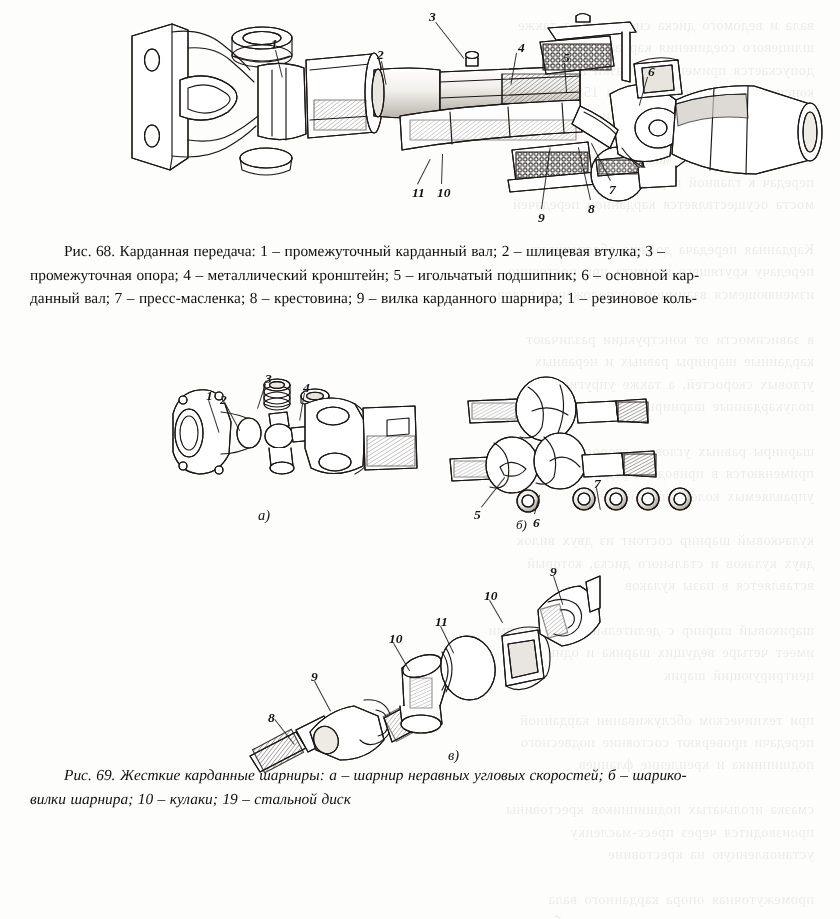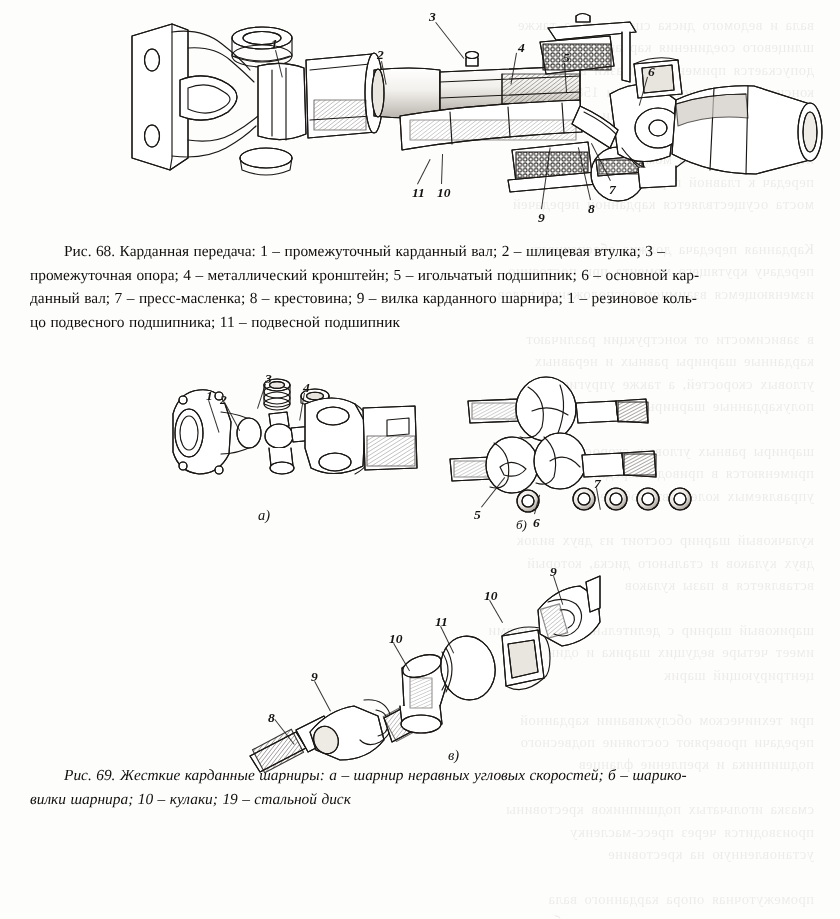--- a/index.html
+++ b/index.html
@@ -328,21 +328,20 @@
       <div class="lead" style="left: 441px; top: 184px; width: 30px; transform: rotate(-88deg);"></div>
       <div class="cal" title="резиновое кольцо подвесного подшипника" style="left: 437px; top: 186px;">10</div>
       <div class="lead" style="left: 417px; top: 184px; width: 28px; transform: rotate(-63deg);"></div>
       <div class="cal" title="подвесной подшипник" style="left: 412px; top: 186px;">11</div>
     </div>
 
   <div class="caption" style="left:30px; top:240px; width:780px;">
     <div><span class="ind"></span><span>Рис. 68. Карданная передача: 1 – промежуточный карданный вал; 2 – шлицевая втулка; 3 –</span></div>
     <div>промежуточная опора; 4 – металлический кронштейн; 5 – игольчатый подшипник; 6 – основной кар-</div>
     <div>данный вал; 7 – пресс-масленка; 8 – крестовина; 9 – вилка карданного шарнира; 1 – резиновое коль-</div>
-    <div>цо подвесного подшипника; 11 – подвесной подшипник</div>
   </div>
 
   <div class="figure" style="left:165px; top:370px; width:260px; height:130px;">
     <svg class="art" width="260" height="130" viewBox="0 0 260 130" fill="none" stroke="#1a1714" stroke-width="1.15" stroke-linejoin="round" stroke-linecap="round">
       <defs>
         <pattern id="h69a" width="3.4" height="3.4" patternUnits="userSpaceOnUse" patternTransform="rotate(58)">
           <line x1="0" y1="0" x2="0" y2="3.4" stroke="#2a251f" stroke-width=".8"></line>
         </pattern>
       </defs>
 

